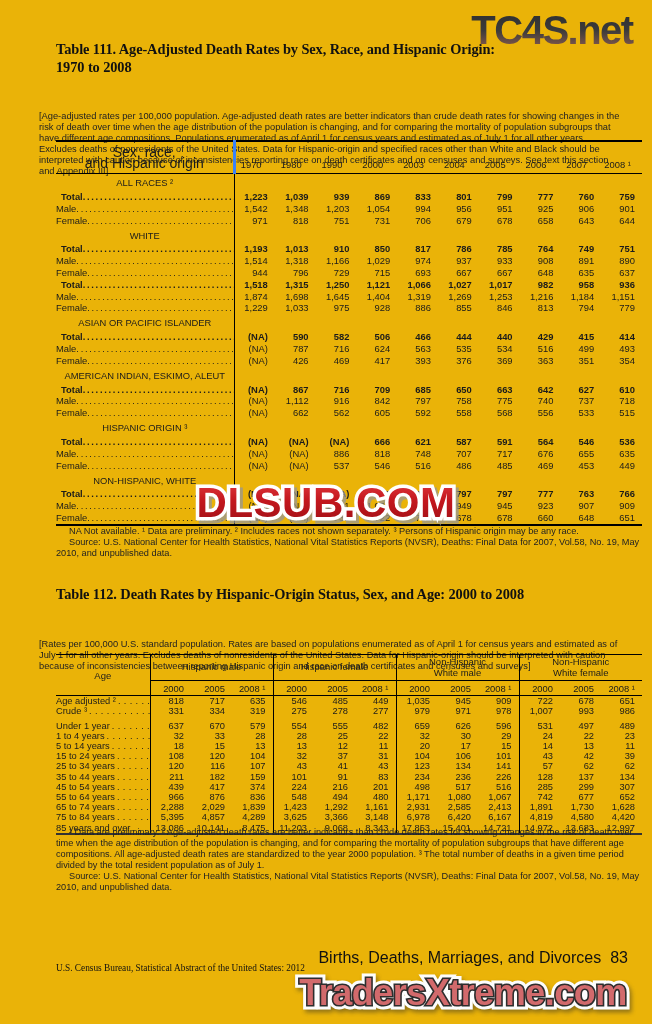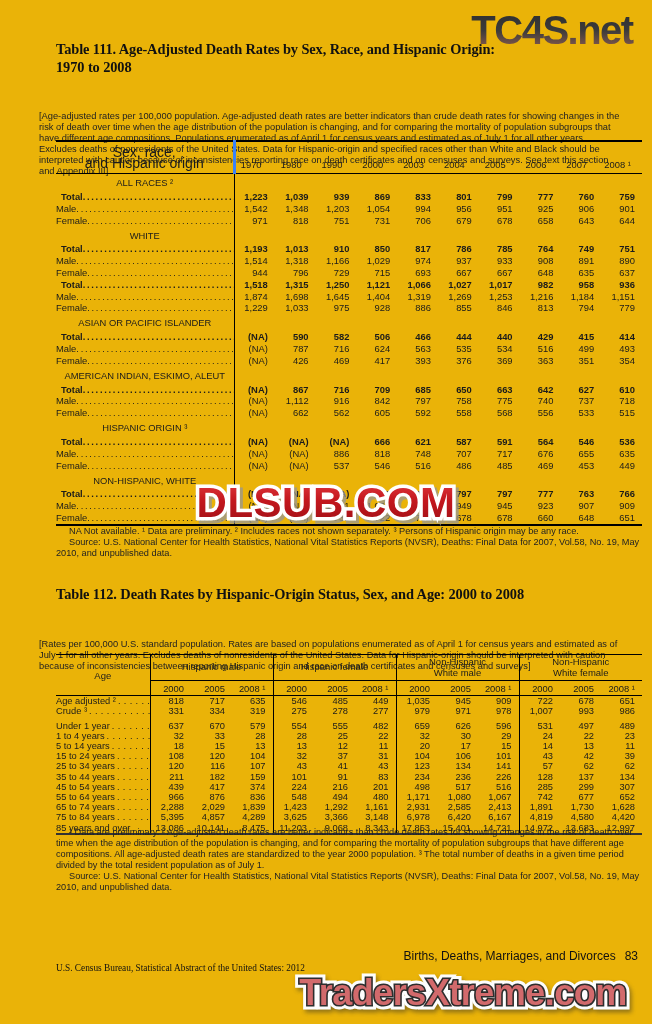--- a/index.html
+++ b/index.html
@@ -41,21 +41,21 @@
                 border-right:1px solid #000;border-bottom:1px solid #000;}
   .t112 th.grp{font-size:9.5px;text-align:center;vertical-align:middle;line-height:10.6px;
                padding:2px 0;border-bottom:1px solid #000;white-space:pre-line;height:20px;}
   .t112 tr.yrrow th{font-size:9.4px;text-align:right;padding-right:7px;height:14px;
                     vertical-align:middle;border-bottom:1px solid #000;}
   .t112 td{font-size:9.3px;line-height:10.2px;height:10.2px;}
   .t112 .gs{border-left:1px solid #000;}
   .t112 tr.sec td{padding-top:4px;}
 
   
-  .pfoot-r{position:absolute;top:949px;right:14px;font-size:12px;color:#111;}
+  .pfoot-r{position:absolute;top:949px;right:24px;font-size:16px;color:#111;}
   .pfoot-r .pg{margin-left:9px;}
   .pfoot-l{position:absolute;top:963px;left:56px;font-size:9.3px;color:#111;font-family:Liberation Serif, serif;}
 
   
   .wm-top{position:absolute;top:5px;right:0;z-index:10;}
   .wm-mid{position:absolute;top:473px;left:140px;z-index:11;
           filter:drop-shadow(3px 3px 0 rgba(150,150,150,0.75));}
   .wm-bot{position:absolute;top:967px;left:274px;z-index:11;
           filter:drop-shadow(2px 3px 2px rgba(40,40,40,0.45));}
 </style>

